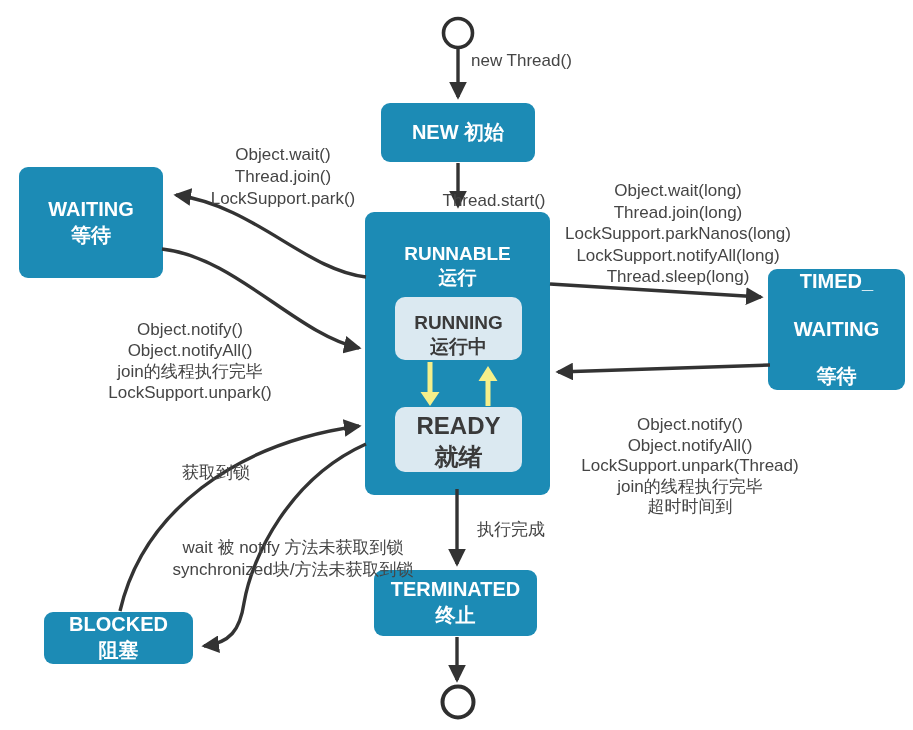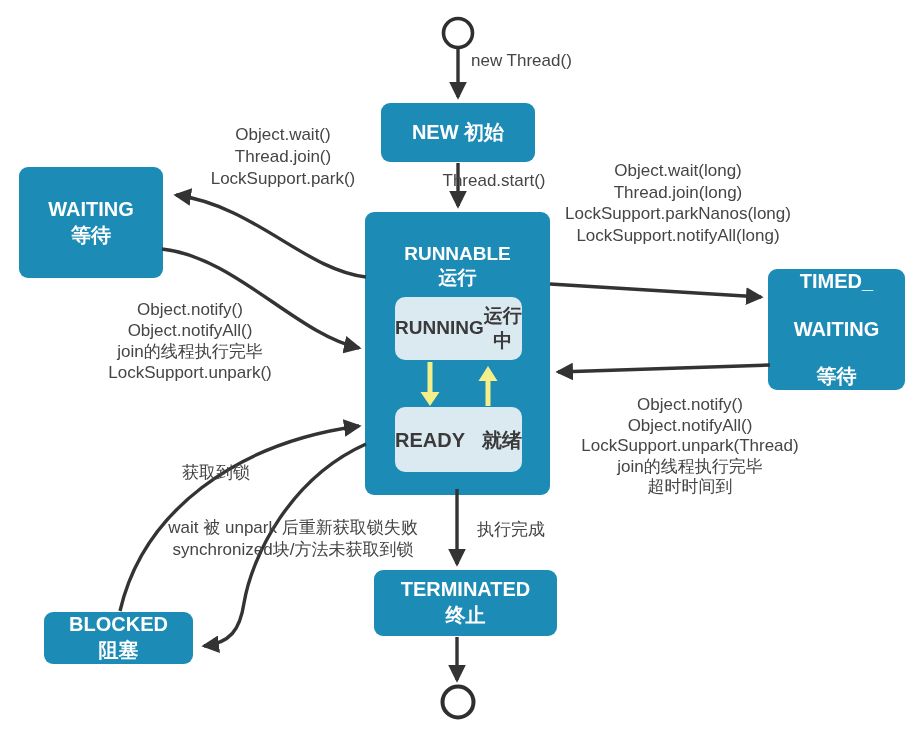--- a/index.html
+++ b/index.html
@@ -8,50 +8,50 @@
     font-family:"Liberation Sans","DejaVu Sans",sans-serif;
   }
   .state{
     position:absolute;background:#1c8bb5;color:#ffffff;border-radius:9px;
     display:flex;flex-direction:column;align-items:center;justify-content:center;
     font-weight:bold;text-align:center;z-index:1;
   }
   .state .ln{display:block;line-height:1.28;}
   .substate{
     position:absolute;background:#dbe9f1;color:#3a3a3a;border-radius:10px;
-    display:flex;flex-direction:row;align-items:center;justify-content:space-between;
+    display:flex;flex-direction:column;align-items:center;justify-content:flex-end;
     font-weight:bold;text-align:center;font-size:19px;
   }
   .substate .ln{display:block;line-height:1.3;}
   .lbl{
     position:absolute;color:#454545;font-size:17px;z-index:3;white-space:nowrap;
   }
   .lbl .ln{display:block;}
-  .ctr{text-align:center;}
+  .ctr{text-align:center;margin-top:20px;}
   svg.arrows{position:absolute;left:0;top:0;z-index:2;pointer-events:none;}
 </style>
 </head>
 <body>
 
 <div class="canvas">
 
   <div class="state" style="left:381px;top:103px;width:154px;height:59px;font-size:20px;">
     <span class="ln">NEW 初始</span>
   </div>
 
   <div class="state" style="left:365px;top:212px;width:185px;height:275px;font-size:19px;justify-content:flex-start;padding-top:8px;">
     <div style="margin-top:22px;">
       <span class="ln">RUNNABLE</span>
       <span class="ln">运行</span>
     </div>
     <div class="substate" style="left:30px;top:85px;width:127px;height:63px;">
       <span class="ln">RUNNING</span>
       <span class="ln">运行中</span>
     </div>
-    <div class="substate" style="left:30px;top:195px;width:127px;height:65px;font-size:20px;">
+    <div class="substate" style="left:30px;top:195px;width:127px;height:65px;font-size:24px;">
       <span class="ln">READY</span>
       <span class="ln">就绪</span>
     </div>
   </div>
 
   <div class="state" style="left:19px;top:167px;width:144px;height:111px;font-size:20px;">
     <span class="ln">WAITING</span>
     <span class="ln">等待</span>
   </div>
 
@@ -59,21 +59,21 @@
     <span class="ln">TIMED_</span>
     <span class="ln">WAITING</span>
     <span class="ln">等待</span>
   </div>
 
   <div class="state" style="left:44px;top:612px;width:149px;height:52px;font-size:20px;">
     <span class="ln">BLOCKED</span>
     <span class="ln">阻塞</span>
   </div>
 
-  <div class="state" style="left:374px;top:570px;width:183px;height:66px;font-size:20px;">
+  <div class="state" style="left:374px;top:570px;width:163px;height:66px;font-size:20px;">
     <span class="ln">TERMINATED</span>
     <span class="ln">终止</span>
   </div>
 
   <div class="lbl" style="left:464px;top:51px;margin-left:7px;">
     <span class="ln">new Thread()</span>
   </div>
 
   <div class="lbl ctr" style="left:430px;top:171px;width:128px;">
     <span class="ln">Thread.start()</span>
@@ -90,36 +90,37 @@
     <span class="ln">Object.notifyAll()</span>
     <span class="ln">join的线程执行完毕</span>
     <span class="ln">LockSupport.unpark()</span>
   </div>
 
   <div class="lbl ctr" style="left:556px;top:160px;width:244px;line-height:21.5px;">
     <span class="ln">Object.wait(long)</span>
     <span class="ln">Thread.join(long)</span>
     <span class="ln">LockSupport.parkNanos(long)</span>
     <span class="ln">LockSupport.notifyAll(long)</span>
+    <span class="ln">Thread.sleep(long)</span>
   </div>
 
   <div class="lbl ctr" style="left:560px;top:395px;width:260px;line-height:20.5px;">
     <span class="ln">Object.notify()</span>
     <span class="ln">Object.notifyAll()</span>
     <span class="ln">LockSupport.unpark(Thread)</span>
     <span class="ln">join的线程执行完毕</span>
     <span class="ln">超时时间到</span>
   </div>
 
   <div class="lbl" style="left:158px;top:461px;margin-left:24px;">
     <span class="ln">获取到锁</span>
   </div>
 
   <div class="lbl ctr" style="left:148px;top:517px;width:290px;line-height:22px;">
-    <span class="ln">wait 被 unpark 后重新获取锁失败</span>
+    <span class="ln">wait 被 notify 方法未获取到锁</span>
     <span class="ln">synchronized块/方法未获取到锁</span>
   </div>
 
   <div class="lbl" style="left:477px;top:518px;">
     <span class="ln">执行完成</span>
   </div>
 
   <svg class="arrows" width="913" height="730" viewBox="0 0 913 730">
     <defs>
       <marker id="ah" viewBox="0 0 10 10" refX="8.5" refY="5" markerWidth="5.2" markerHeight="5.2" orient="auto-start-reverse">

